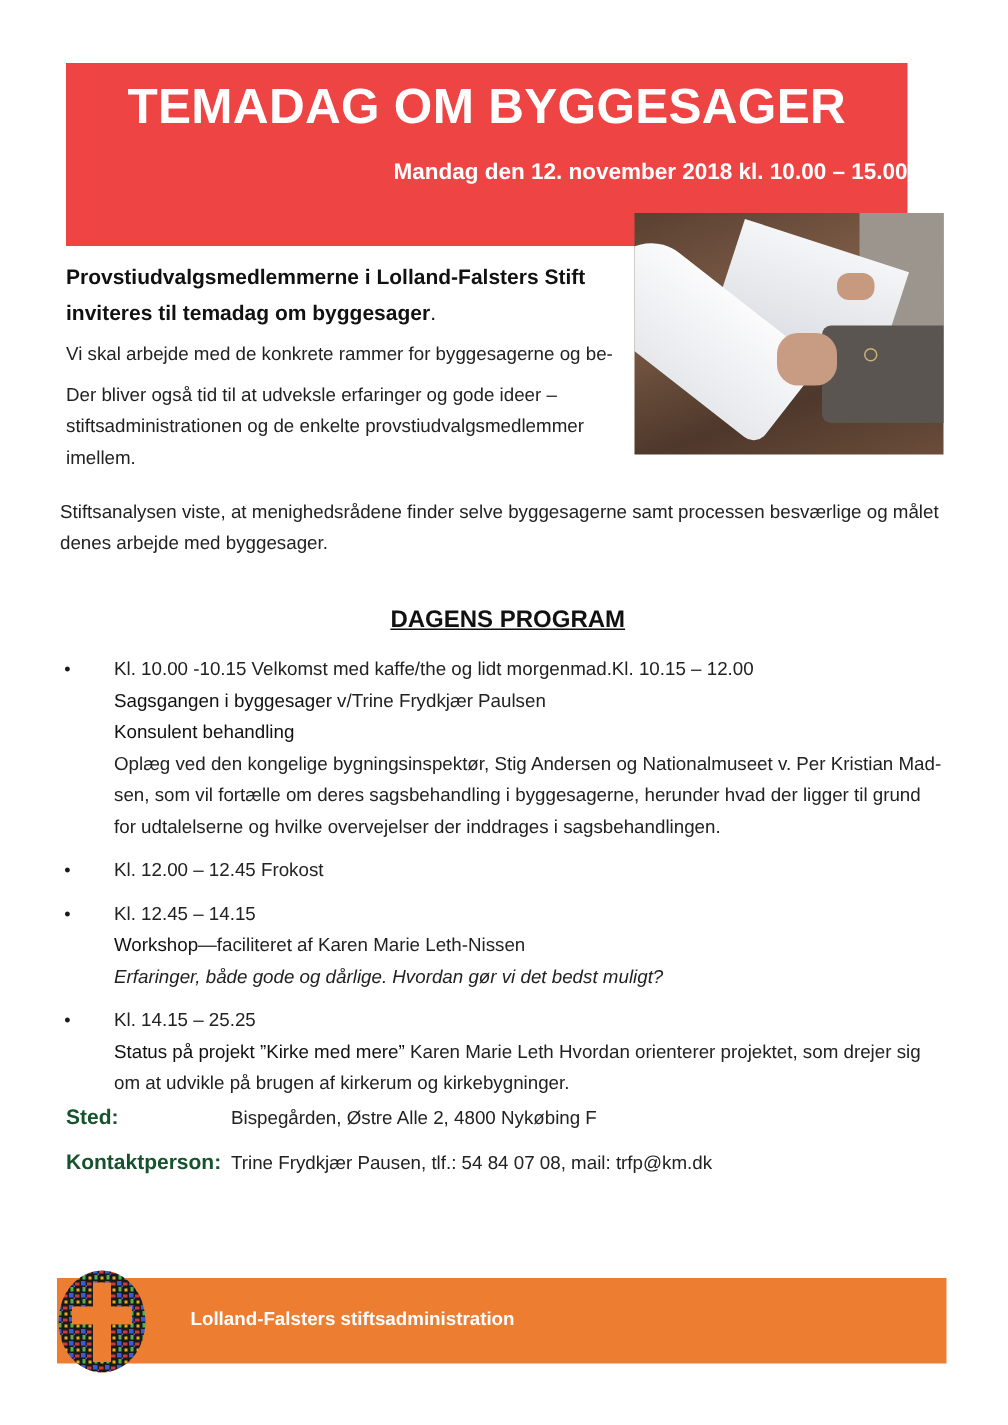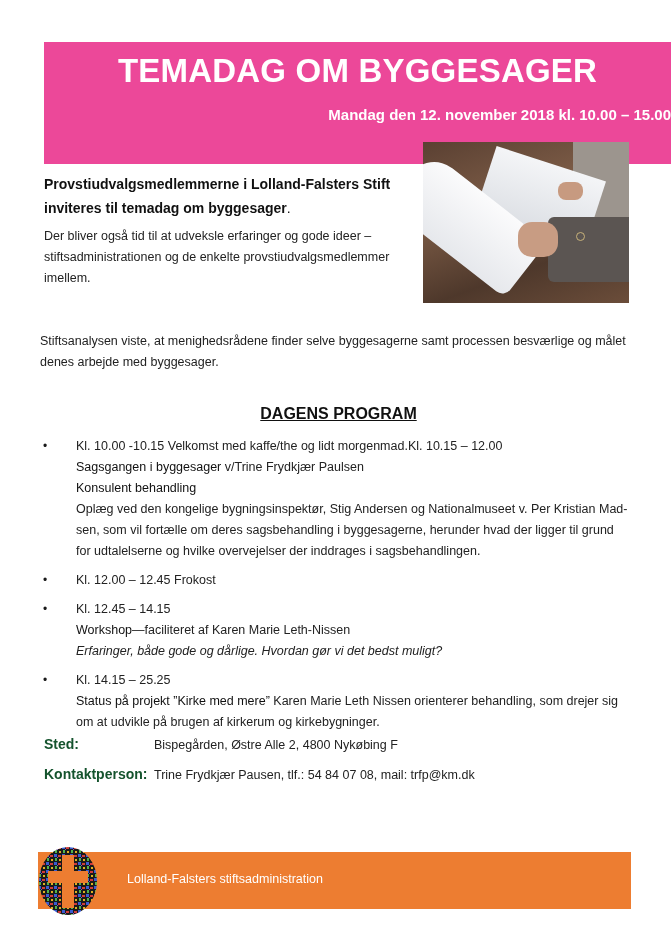--- a/index.html
+++ b/index.html
@@ -1,21 +1,21 @@
 <!DOCTYPE html>
 <html><head>
 <meta charset="utf-8">
 <style>
   * { box-sizing: border-box; margin: 0; padding: 0; }
   html, body { width: 672px; height: 950px; background: #ffffff; overflow: hidden; }
   body { position: relative; font-family: "Liberation Sans", sans-serif; color: #1a1a1a; }
 
   .banner {
-    position: absolute; left: 44px; top: 42px; width: 627px; height: 122px;
-    background: #ec4899;
+    position: absolute; left: 44px; top: 42px; width: 561px; height: 122px;
+    background: #ef4444;
   }
   .banner-title {
     position: absolute; left: 0; top: 10px; width: 100%;
     text-align: center; color: #ffffff; font-weight: bold; font-size: 33px;
     letter-spacing: 0.2px;
   }
   .banner-sub {
     position: absolute; left: 0; top: 64px; width: 100%;
     text-align: right; color: #ffffff; font-weight: bold; font-size: 15px;
     padding-left: 70px;
@@ -87,21 +87,21 @@
   .info-row { display: flex; align-items: baseline; height: 30px; }
   .info-label { width: 110px; font-weight: bold; font-size: 14px; color: #14532d; }
   .info-value { font-size: 12.5px; color: #222; }
   .u { text-decoration: underline; }
 
   .footer {
     position: absolute; left: 38px; top: 852px; width: 593px; height: 57px;
     background: #ED7D31;
   }
   .footer-text {
-    position: absolute; left: 89px; top: 20px; color: #ffffff; font-weight: normal; font-size: 12.5px;
+    position: absolute; left: 89px; top: 20px; color: #ffffff; font-weight: bold; font-size: 12.5px;
   }
   .logo {
     position: absolute; left: 38px; top: 846px; width: 60px; height: 70px;
   }
 </style>
 </head>
 <body>
 
 <div class="banner">
   <div class="banner-title">TEMADAG OM BYGGESAGER</div>
@@ -117,20 +117,21 @@
   <div class="hand2"></div>
   <div class="button"></div>
 </div>
 
 <div class="intro">
   <div class="intro-heading">
     <div>Provstiudvalgsmedlemmerne i Lolland-Falsters Stift</div>
     <div><span>inviteres til temadag om byggesager</span><span class="dot">.</span></div>
   </div>
   <div class="para">
+    <div>Vi skal arbejde med de konkrete rammer for byggesagerne og be-</div>
   </div>
   <div class="para">
     <div>Der bliver også tid til at udveksle erfaringer og gode ideer –</div>
     <div>stiftsadministrationen og de enkelte provstiudvalgsmedlemmer</div>
     <div>imellem.</div>
   </div>
 </div>
 
 <div class="analysis">
   <div>Stiftsanalysen viste, at menighedsrådene finder selve byggesagerne samt processen besværlige og målet</div>
@@ -155,21 +156,21 @@
   </li>
   <li class="prog-item">
     <span class="bullet">•</span>
     <div class="line">Kl. 12.45 – 14.15</div>
     <div class="line"><span class="b">Workshop</span><span>—faciliteret af Karen Marie Leth-Nissen</span></div>
     <div class="line i">Erfaringer, både gode og dårlige. Hvordan gør vi det bedst muligt?</div>
   </li>
   <li class="prog-item">
     <span class="bullet">•</span>
     <div class="line">Kl. 14.15 – 25.25</div>
-    <div class="line"><span class="b">Status på projekt ”Kirke med mere”</span><span> Karen Marie Leth Nissen orienterer behandling, som drejer sig</span></div>
+    <div class="line"><span class="b">Status på projekt ”Kirke med mere”</span><span> Karen Marie Leth Hvordan orienterer projektet, som drejer sig</span></div>
     <div class="line">om at udvikle på brugen af kirkerum og kirkebygninger.</div>
   </li>
 </ul>
 
 <div class="info">
   <div class="info-row">
     <span class="info-label">Sted:</span>
     <span class="info-value">Bispegården, Østre Alle 2, 4800 Nykøbing F</span>
   </div>
   <div class="info-row">

